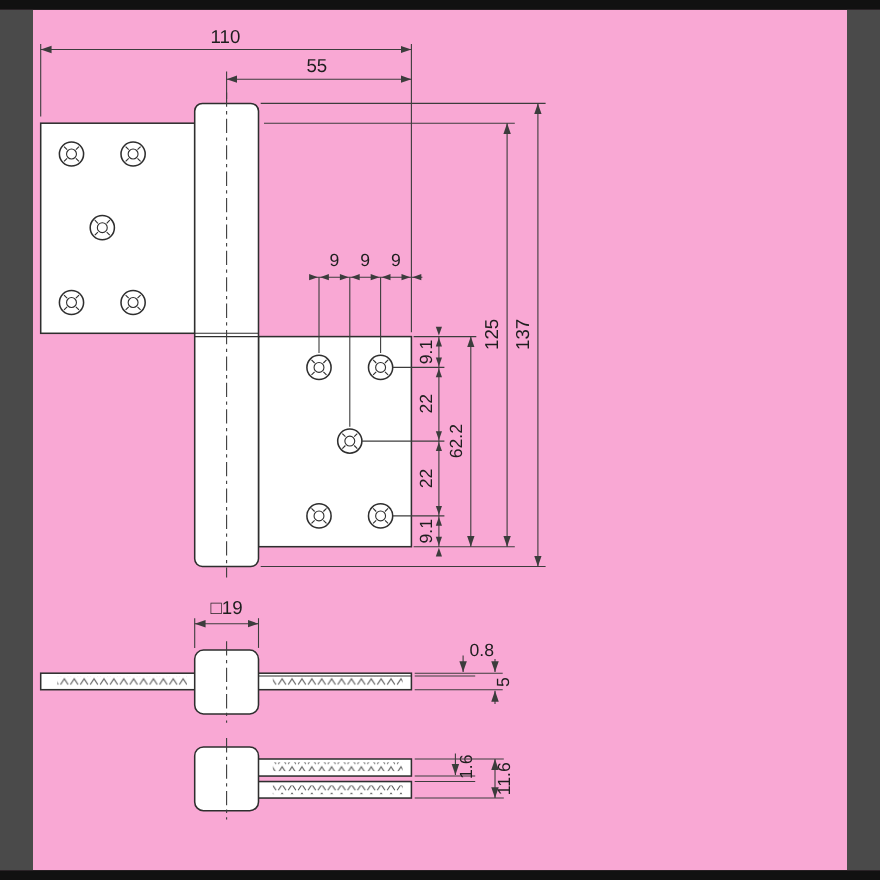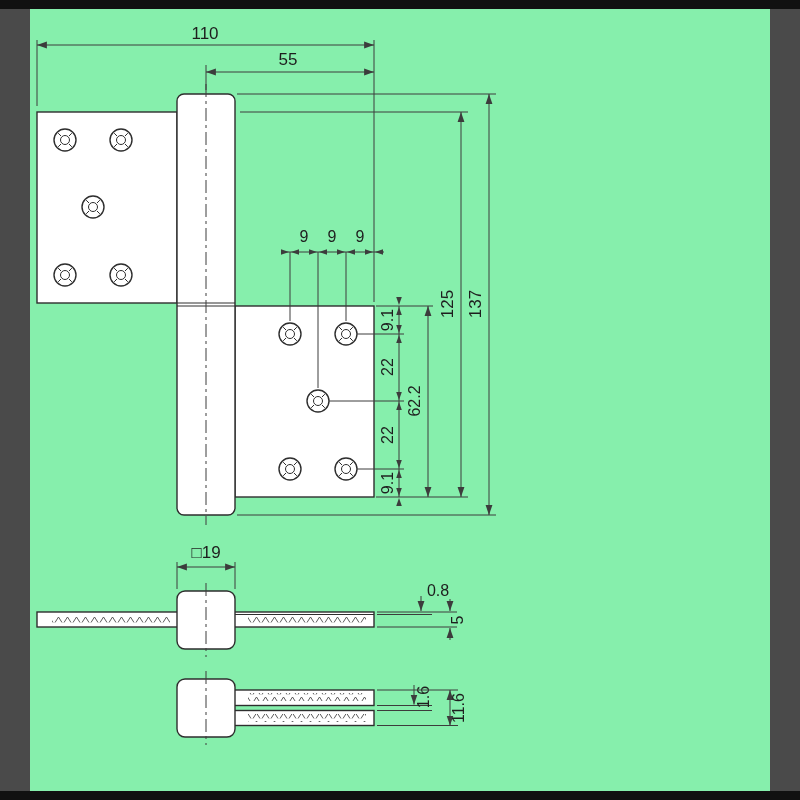--- a/index.html
+++ b/index.html
@@ -1,16 +1,16 @@
 <!DOCTYPE html>
 <html><head>
 <meta charset="utf-8">
 <style>
   html,body{margin:0;padding:0;background:#fff;}
-  .stage{position:relative;width:800px;height:800px;background:#86efac;overflow:hidden;
+  .stage{position:relative;width:800px;height:800px;background:#f9a8d4;overflow:hidden;
          font-family:"Liberation Sans",sans-serif;}
   .band-top{position:absolute;left:0;top:0;width:800px;height:9px;background:#111;}
   .band-bottom{position:absolute;left:0;top:791px;width:800px;height:9px;background:#111;}
   .strip-left{position:absolute;left:0;top:9px;width:30px;height:782px;background:#4a4a4a;}
   .strip-right{position:absolute;left:770px;top:9px;width:30px;height:782px;background:#4a4a4a;}
   svg{position:absolute;left:0;top:0;}
   .fw{fill:#fff;stroke:#2e2e2e;stroke-width:1.4;}
   .ol{fill:none;stroke:#2e2e2e;stroke-width:1.4;}
   .ol2{fill:none;stroke:#2e2e2e;stroke-width:1;}
   .dl{fill:none;stroke:#3c3c3c;stroke-width:1;}

